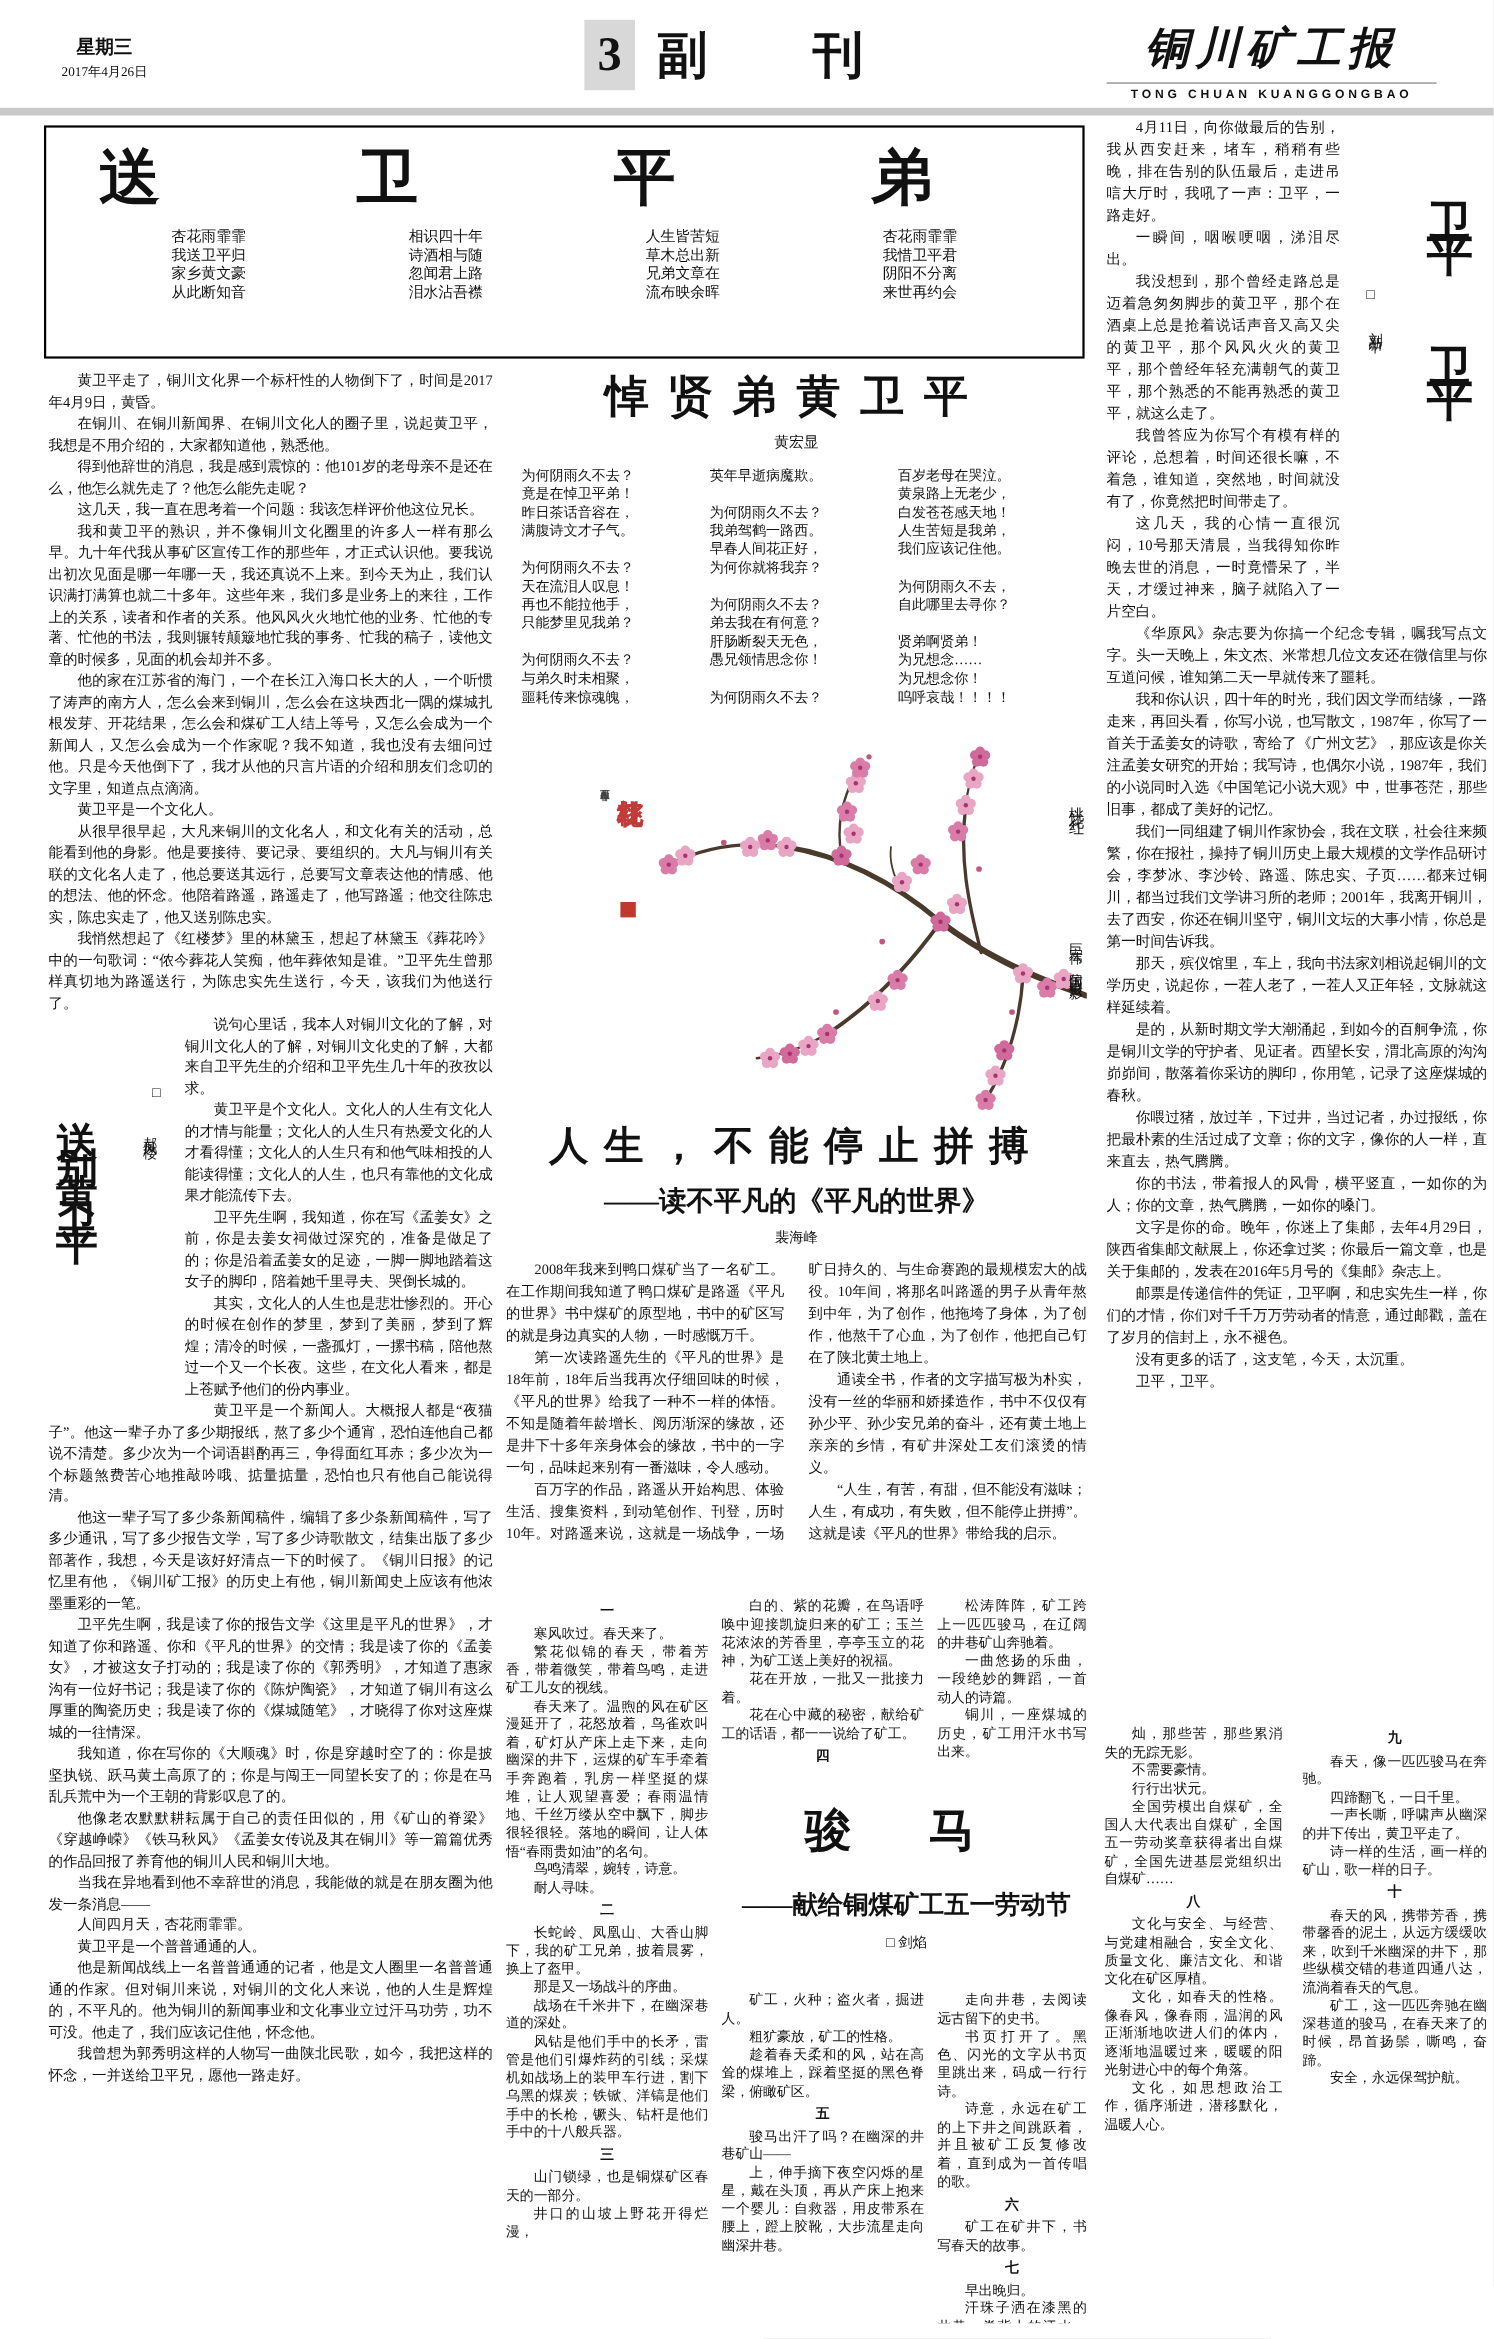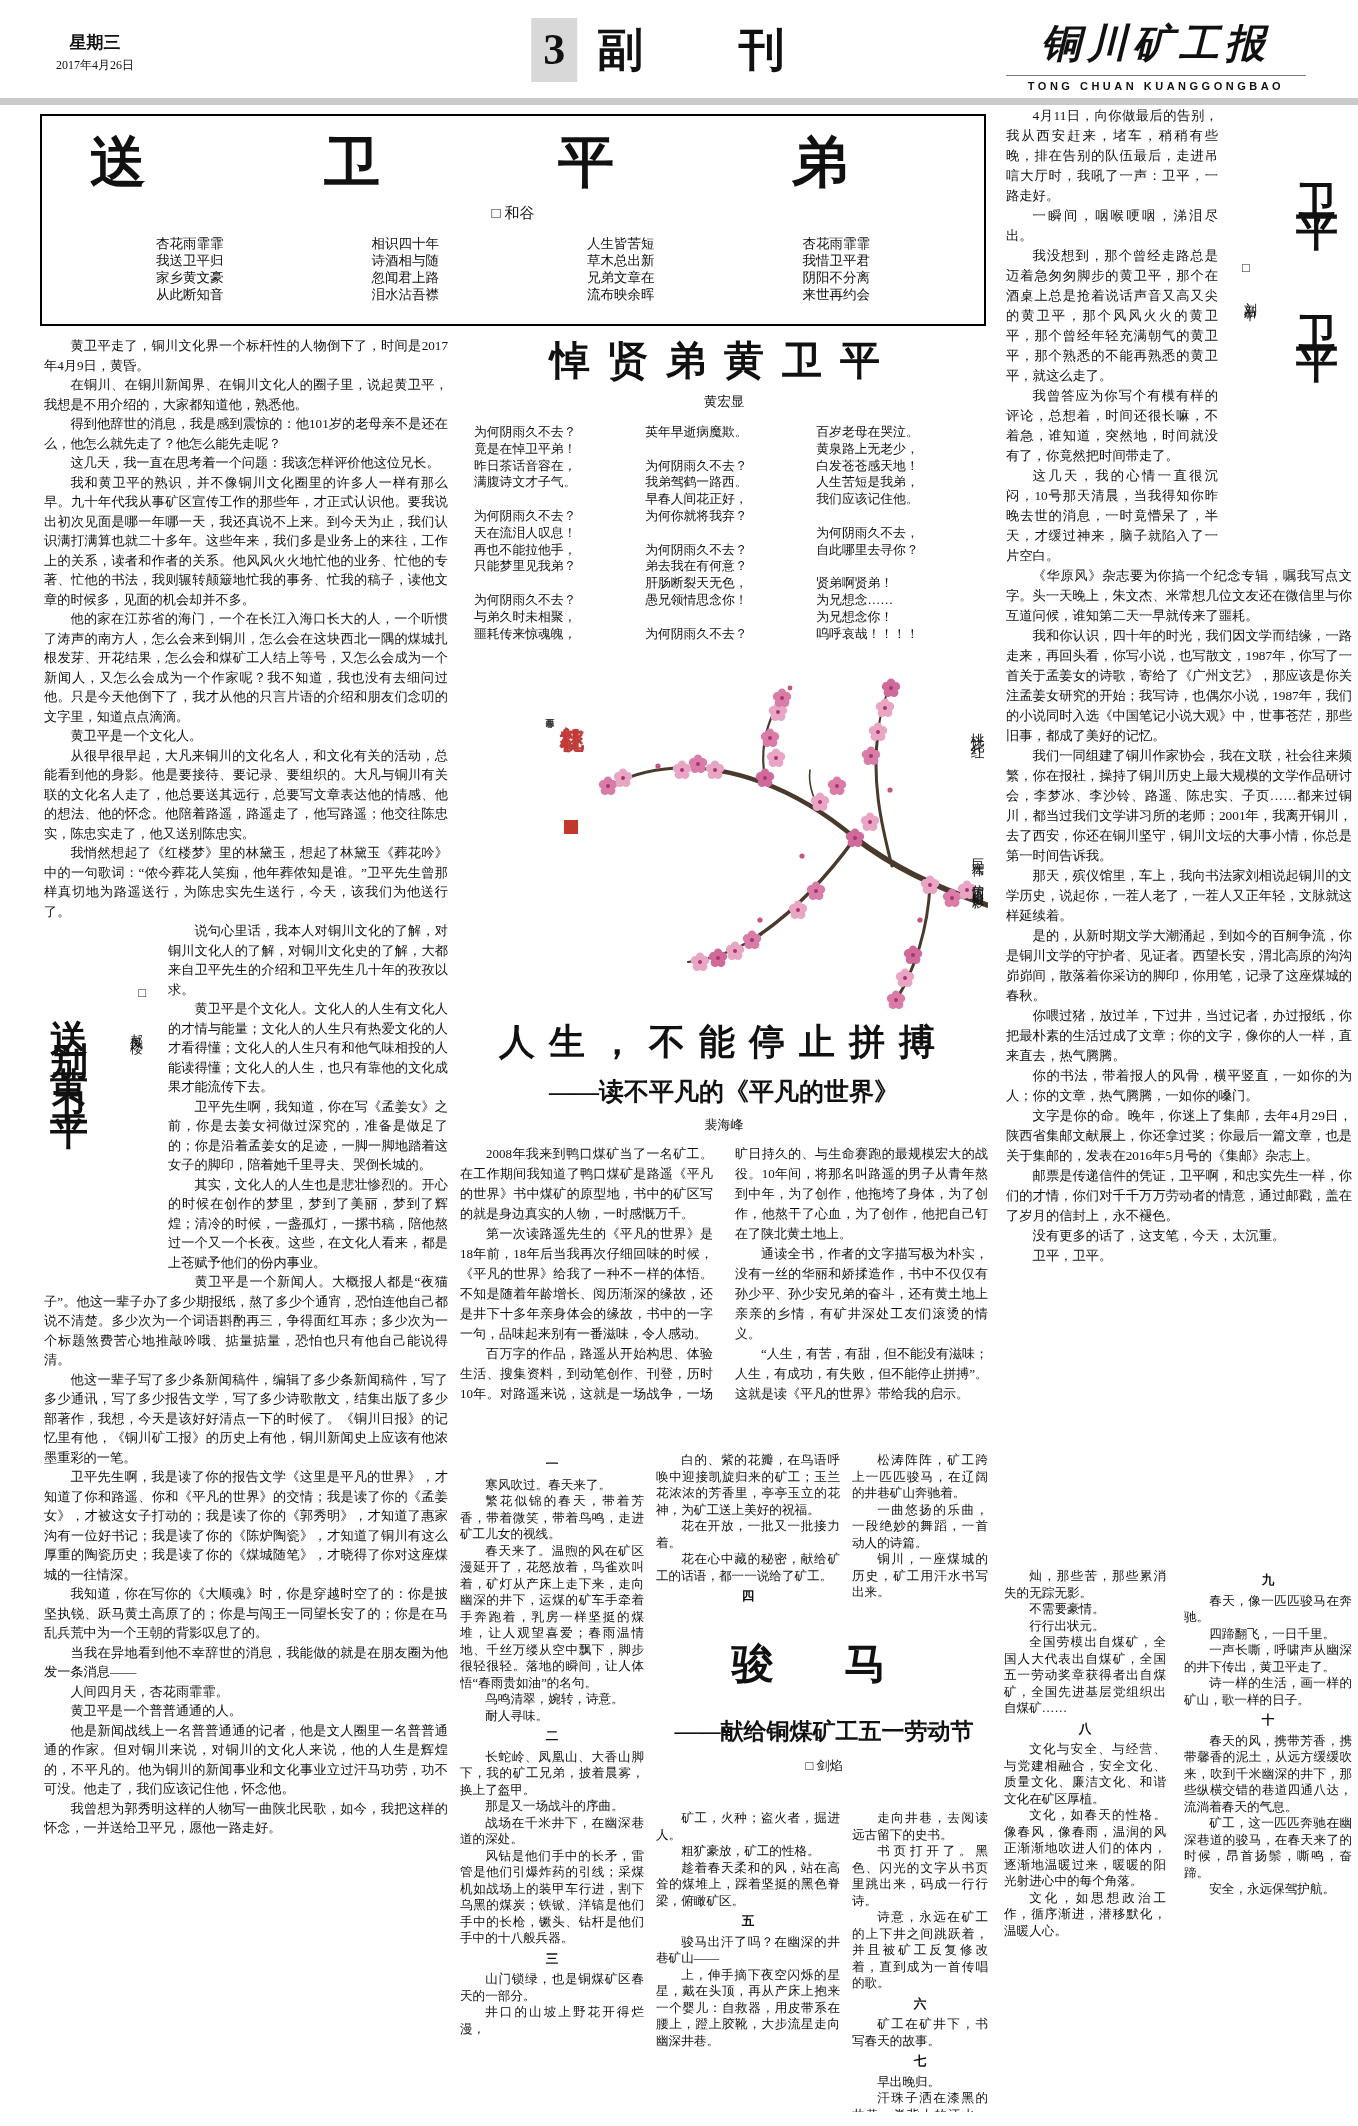--- a/index.html
+++ b/index.html
@@ -92,24 +92,20 @@
     <span class="hdr-section">副 刊</span>
   </div>
   <div class="masthead">
     <div class="masthead-name">铜川矿工报</div>
     <div class="masthead-py">TONG CHUAN KUANGGONGBAO</div>
   </div>
   <div class="hdr-band"></div>
 
   <div class="fw-box">
     <div class="fw-title">送卫平弟</div>
-    <div class="fw-author">
-      <span>□</span>
-      <span>和谷</span>
-    </div>
     <div class="fw-cols">
       <div class="fw-col">
           <div class="vline">杏花雨霏霏</div>
           <div class="vline">我送卫平归</div>
           <div class="vline">家乡黄文豪</div>
           <div class="vline">从此断知音</div>
         </div>
       <div class="fw-col">
           <div class="vline">相识四十年</div>
           <div class="vline">诗酒相与随</div>
@@ -150,20 +146,21 @@
     </div>
     <div>
         <p class="para">说句心里话，我本人对铜川文化的了解，对铜川文化人的了解，对铜川文化史的了解，大都来自卫平先生的介绍和卫平先生几十年的孜孜以求。</p>
         <p class="para">黄卫平是个文化人。文化人的人生有文化人的才情与能量；文化人的人生只有热爱文化的人才看得懂；文化人的人生只有和他气味相投的人能读得懂；文化人的人生，也只有靠他的文化成果才能流传下去。</p>
         <p class="para">卫平先生啊，我知道，你在写《孟姜女》之前，你是去姜女祠做过深究的，准备是做足了的；你是沿着孟姜女的足迹，一脚一脚地踏着这女子的脚印，陪着她千里寻夫、哭倒长城的。</p>
         <p class="para">其实，文化人的人生也是悲壮惨烈的。开心的时候在创作的梦里，梦到了美丽，梦到了辉煌；清冷的时候，一盏孤灯，一摞书稿，陪他熬过一个又一个长夜。这些，在文化人看来，都是上苍赋予他们的份内事业。</p>
         <p class="para">黄卫平是一个新闻人。大概报人都是“夜猫子”。他这一辈子办了多少期报纸，熬了多少个通宵，恐怕连他自己都说不清楚。多少次为一个词语斟酌再三，争得面红耳赤；多少次为一个标题煞费苦心地推敲吟哦、掂量掂量，恐怕也只有他自己能说得清。</p>
         <p class="para">他这一辈子写了多少条新闻稿件，编辑了多少条新闻稿件，写了多少通讯，写了多少报告文学，写了多少诗歌散文，结集出版了多少部著作，我想，今天是该好好清点一下的时候了。《铜川日报》的记忆里有他，《铜川矿工报》的历史上有他，铜川新闻史上应该有他浓墨重彩的一笔。</p>
         <p class="para">卫平先生啊，我是读了你的报告文学《这里是平凡的世界》，才知道了你和路遥、你和《平凡的世界》的交情；我是读了你的《孟姜女》，才被这女子打动的；我是读了你的《郭秀明》，才知道了惠家沟有一位好书记；我是读了你的《陈炉陶瓷》，才知道了铜川有这么厚重的陶瓷历史；我是读了你的《煤城随笔》，才晓得了你对这座煤城的一往情深。</p>
         <p class="para">我知道，你在写你的《大顺魂》时，你是穿越时空了的：你是披坚执锐、跃马黄土高原了的；你是与闯王一同望长安了的；你是在马乱兵荒中为一个王朝的背影叹息了的。</p>
+        <p class="para">他像老农默默耕耘属于自己的责任田似的，用《矿山的脊梁》《穿越峥嵘》《铁马秋风》《孟姜女传说及其在铜川》等一篇篇优秀的作品回报了养育他的铜川人民和铜川大地。</p>
         <p class="para">当我在异地看到他不幸辞世的消息，我能做的就是在朋友圈为他发一条消息——</p>
         <p class="para">人间四月天，杏花雨霏霏。</p>
         <p class="para">黄卫平是一个普普通通的人。</p>
         <p class="para">他是新闻战线上一名普普通通的记者，他是文人圈里一名普普通通的作家。但对铜川来说，对铜川的文化人来说，他的人生是辉煌的，不平凡的。他为铜川的新闻事业和文化事业立过汗马功劳，功不可没。他走了，我们应该记住他，怀念他。</p>
         <p class="para">我曾想为郭秀明这样的人物写一曲陕北民歌，如今，我把这样的怀念，一并送给卫平兄，愿他一路走好。</p>
       </div>
   </div>
 
   <div class="elegy">
     <div class="elegy-title">悼贤弟黄卫平</div>

